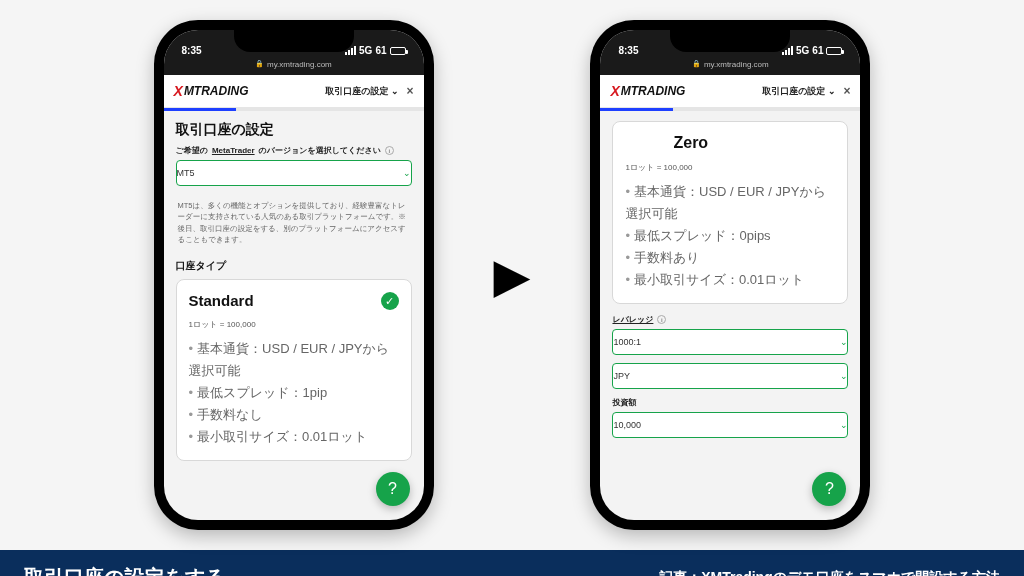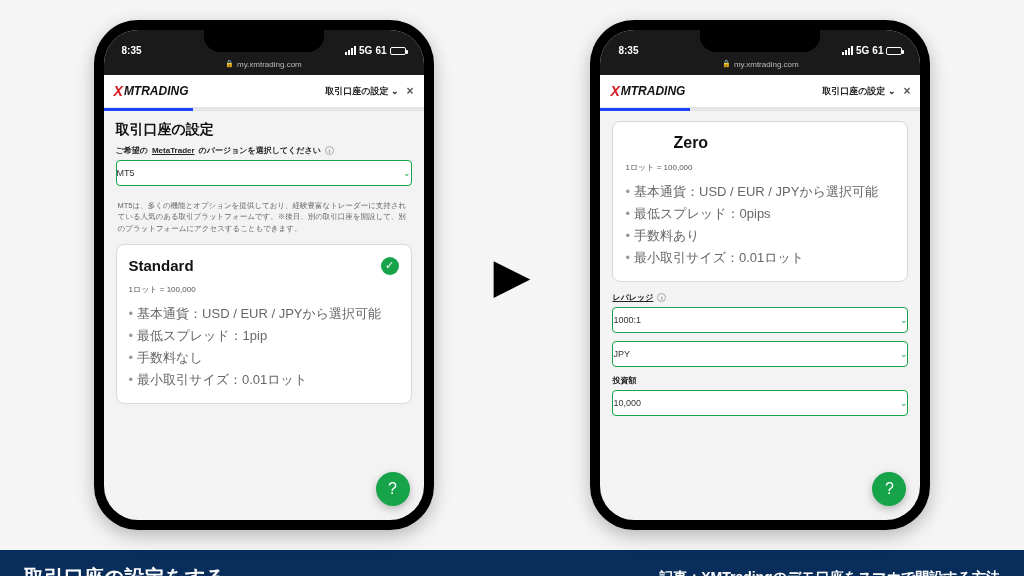--- a/index.html
+++ b/index.html
@@ -6,21 +6,21 @@
   body {
     font-family: -apple-system, "Hiragino Sans", "Hiragino Kaku Gothic ProN", sans-serif;
     width: 1024px; height: 576px; background: #f5f5f5;
     display: flex; flex-direction: column;
   }
   .stage {
     flex: 1; display: flex; align-items: center; justify-content: center;
     gap: 60px; padding: 20px 40px;
   }
   .phone {
-    width: 340px; height: 510px; background: #000; border-radius: 44px;
+    width: 280px; height: 510px; background: #000; border-radius: 44px;
     padding: 10px; position: relative; box-shadow: 0 6px 18px rgba(0,0,0,.25);
   }
   .phone-inner {
     background: #f3f3f3; width: 100%; height: 100%; border-radius: 34px;
     overflow: hidden; position: relative; display: flex; flex-direction: column;
   }
   .notch {
     position: absolute; top: 0; left: 50%; transform: translateX(-50%);
     width: 120px; height: 22px; background: #000; border-radius: 0 0 16px 16px; z-index: 5;
   }
@@ -144,22 +144,23 @@
         <div class="field-label">
           <span>ご希望の</span>
             <span class="ul">MetaTrader</span>
             <span>のバージョンを選択してください</span>
           <span class="info-i">i</span>
         </div>
         <div class="select">
           <span>MT5</span>
           <span class="chev">⌄</span>
         </div>
-        <div class="desc-box">MT5は、多くの機能とオプションを提供しており、経験豊富なトレーダーに支持されている人気のある取引プラットフォームです。※後日、別の取引口座を開設して、別のプラットフォームにアクセスすることもできます。</div>
-
+        <div class="desc-box">MT5は、多くの機能とオプションを提供しており、経験豊富なトレーダーに支持されている人気のある取引プラットフォームです。※後日、取引口座の設定をする、別のプラットフォームにアクセスすることもできます。</div>
+
+        <div class="section-h">口座タイプ</div>
 
         <div class="card">
           <div class="check-badge">✓</div>
           <div class="card-title">Standard</div>
           <div class="card-line">1ロット = 100,000</div>
           <div class="bullets">
             <div>基本通貨：USD / EUR / JPYから選択可能</div>
             <div>最低スプレッド：1pip</div>
             <div>手数料なし</div>
             <div>最小取引サイズ：0.01ロット</div>

